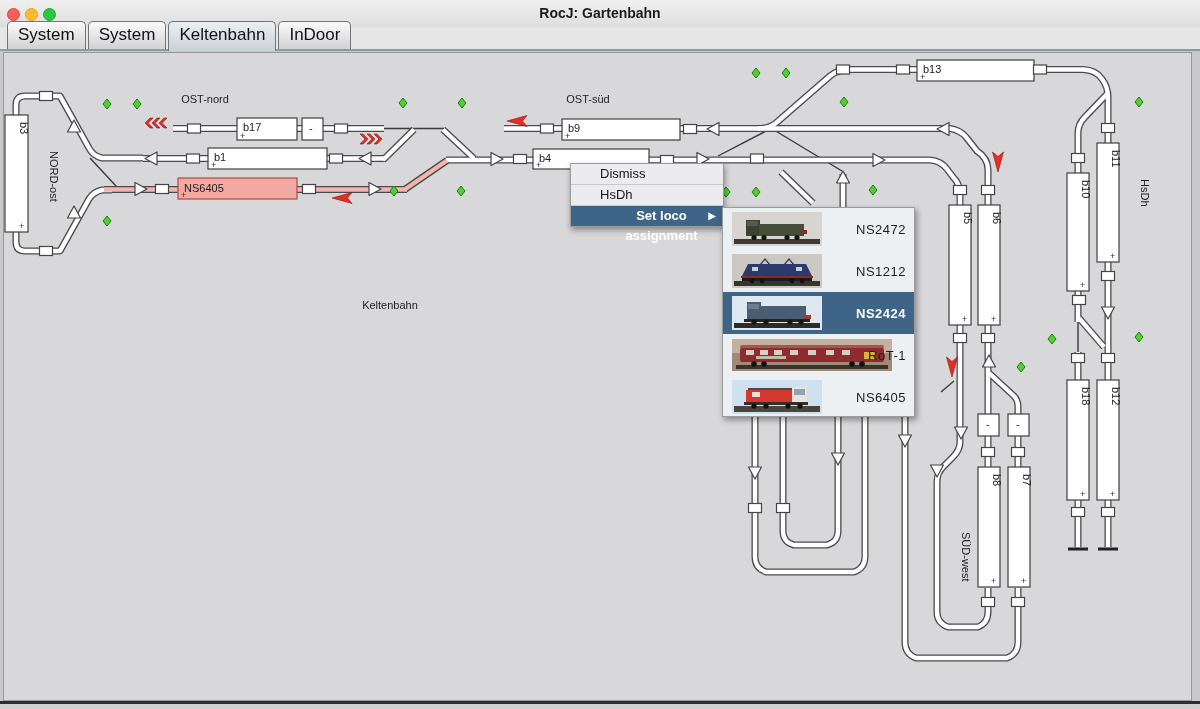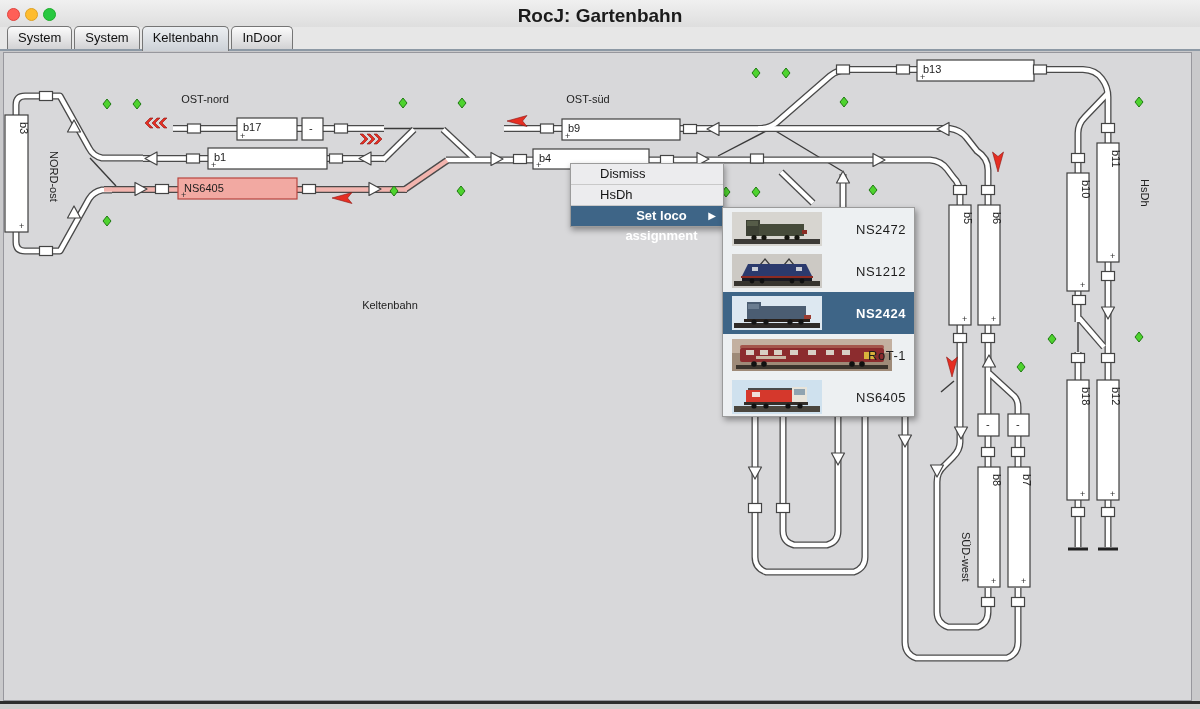--- a/index.html
+++ b/index.html
@@ -3,33 +3,33 @@
 <meta charset="utf-8">
 <style>
   html,body{margin:0;padding:0;width:1200px;height:709px;overflow:hidden;
     font-family:"Liberation Sans","DejaVu Sans",sans-serif;background:#c9c9cb;}
   #window{position:relative;width:1200px;height:709px;}
 
   
   #titlebar{position:absolute;left:0;top:0;width:1200px;height:27px;
     background:linear-gradient(#f0f0f0,#dedede);border-bottom:1px solid #b4b4b4;}
   #title{position:absolute;left:0;right:0;top:5px;text-align:center;
-    font-size:19px;font-weight:bold;color:#1b1b1b;}
+    font-size:14px;font-weight:bold;color:#1b1b1b;}
   .tl{position:absolute;top:7.5px;width:11px;height:11px;border-radius:50%;}
   #tl-close{left:7px;background:#ff5f57;border:0.5px solid #e0443e;}
   #tl-min{left:25px;background:#febc2e;border:0.5px solid #dea123;}
   #tl-max{left:43px;background:#28c840;border:0.5px solid #1dad2b;}
 
   
   #tabbar{position:absolute;left:0;top:27px;width:1200px;height:24px;
     background:#e7e7e7;border-bottom:2px solid #8d99a5;
     display:flex;align-items:flex-end;padding-left:7px;box-sizing:border-box;gap:2px;}
   .tab{border:1px solid #757575;border-bottom:none;border-radius:5px 5px 0 0;
     background:linear-gradient(#fbfbfb,#d2d2d4);
-    font-size:13px;color:#111;padding:3px 10px 4px 10px;position:relative;}
+    font-size:17px;color:#111;padding:3px 10px 4px 10px;position:relative;}
   .tab.active{background:linear-gradient(#eceff2,#ccd1d7);margin-bottom:-2px;padding-bottom:6px;z-index:2;}
 
   
   #plan{position:absolute;left:0;top:51px;width:1200px;height:658px;}
   #plansvg{position:absolute;left:0;top:0;}
   .tk{stroke:#4a4a4a;stroke-width:7;fill:none;stroke-linejoin:round;stroke-linecap:butt;}
   .tki{stroke:#ffffff;stroke-width:4.4;fill:none;stroke-linejoin:round;stroke-linecap:butt;}
   .tki.pink{stroke:#f2b4ae;}
   .thin{stroke:#3a3a3a;stroke-width:1.4;fill:none;}
   .buf{stroke:#222;stroke-width:3;}

